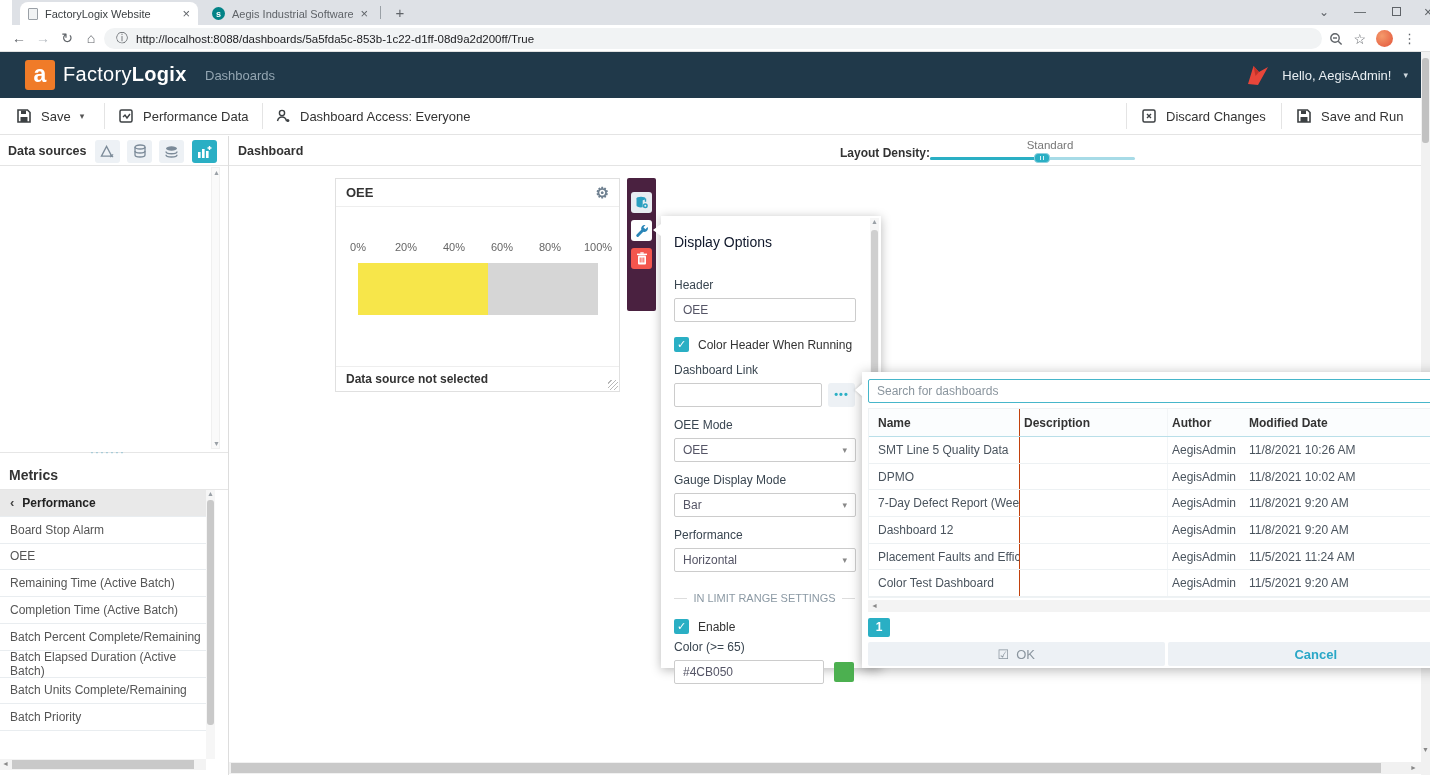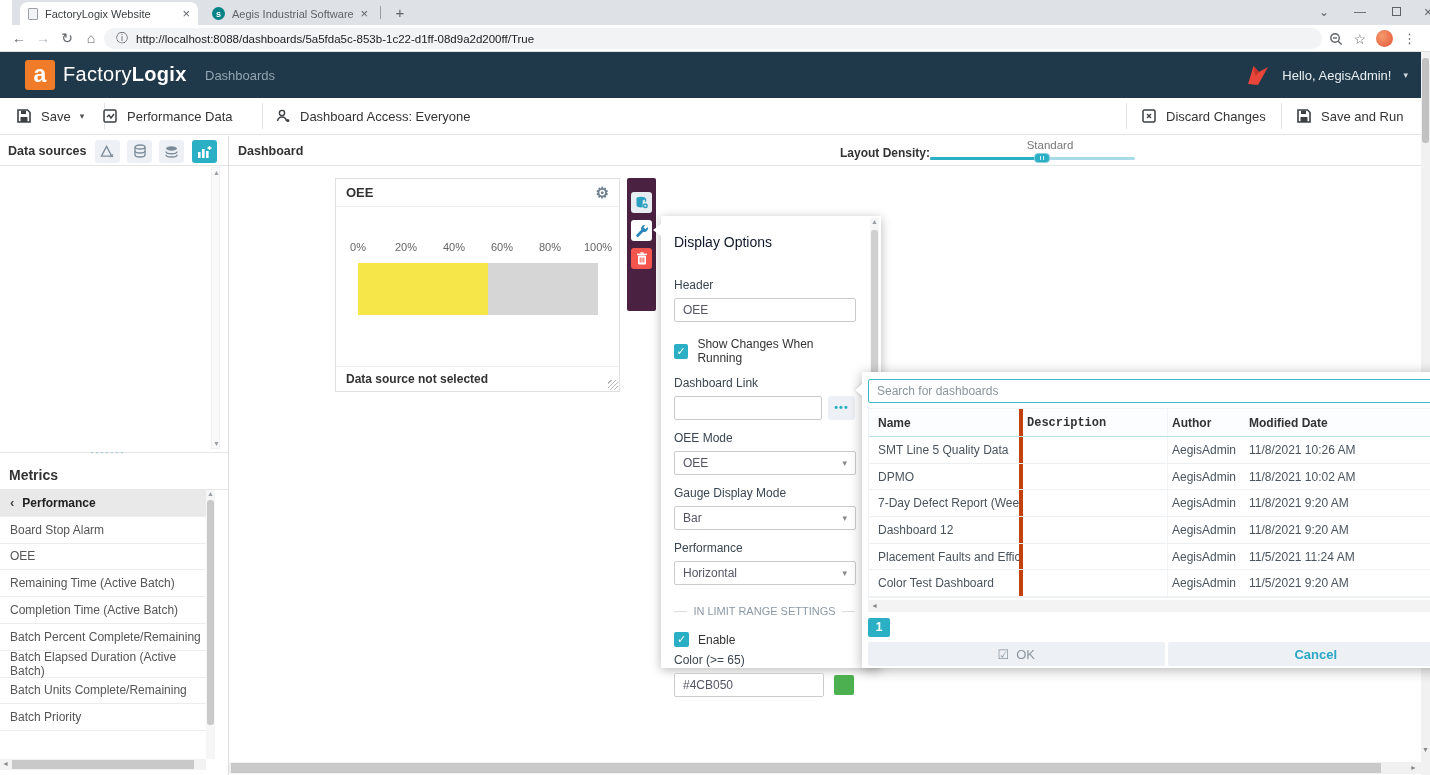--- a/index.html
+++ b/index.html
@@ -121,21 +121,21 @@
   
   .spop { position:absolute; left:862px; top:372px; width:608px; height:296px; background:#fff; box-shadow:0 2px 12px rgba(0,0,0,.3); z-index:6; padding:7px 6px 6px 6px; }
   .spop-caret { position:absolute; left:855px; top:383px; width:0; height:0; border-top:7px solid transparent; border-bottom:7px solid transparent; border-right:8px solid #fff; z-index:7; filter:drop-shadow(-1px 0 1px rgba(0,0,0,.15)); }
   .srow { display:flex; align-items:center; gap:6px; }
   .sinput { flex:1; height:24px; border:1.5px solid #46b6ca; border-radius:2px; font-size:12px; color:#444; padding:0 8px; font-family:"Liberation Sans",sans-serif; }
   .sinput::placeholder { color:#8a959e; }
   .stable { margin-top:5px; border:1px solid #eef2f4; }
   .thead { display:flex; height:28px; align-items:center; background:#fbfdfe; border-bottom:1px solid #b9dfe9; font-size:12px; font-weight:bold; color:#333; }
   .trow { display:flex; height:26.7px; align-items:center; border-bottom:1px solid #edf1f3; font-size:12px; color:#4a545e; }
   .c-name { width:150px; padding-left:9px; overflow:hidden; white-space:nowrap; }
-  .c-desc { width:148px; padding-left:4px; border-left:4px solid #c2410c; align-self:stretch; display:flex; align-items:center;font-family:Liberation Mono, monospace; }
+  .c-desc { width:148px; padding-left:4px; border-left:1px solid #c2410c; align-self:stretch; display:flex; align-items:center; }
   .c-auth { width:78px; padding-left:4px; border-left:1px solid #f2f5f7; align-self:stretch; display:flex; align-items:center; }
   .c-date { width:120px; padding-left:4px; }
   .tbody { position:relative; }
   .t-vscroll { position:absolute; right:0; top:2px; width:11px; height:158px; background:#f6f6f6; }
   .t-vscroll .thumb { position:absolute; left:2px; top:10px; width:7px; height:70px; background:#c9c9c9; border-radius:3px; }
   .t-vscroll .up { position:absolute; top:-1px; left:2px; font-size:7px; color:#9aa0a6; }
   .t-hscroll { position:relative; height:12px; background:#f3f3f3; margin-top:2px; font-size:7px; color:#888; }
   .t-hscroll .lt { position:absolute; left:3px; top:2px; }
   .t-hscroll .rt { position:absolute; right:16px; top:2px; }
   .t-hscroll .dn { position:absolute; right:2px; top:2px; }
@@ -218,21 +218,21 @@
     <div class="tbtn" style="left:16px">
       <svg class="ticon" viewBox="0 0 16 16">
           <path d="M2 2h9.5L14 4.5V14H2z" fill="none" stroke="#3c4043" stroke-width="1.6"></path>
           <rect x="5" y="2.5" width="5" height="3.5" fill="#3c4043"></rect>
           <rect x="4.5" y="9" width="7" height="5" fill="#3c4043"></rect>
         </svg>
       <span>Save</span>
       <span class="caret">▾</span>
     </div>
     <div class="tsep" style="left:104px"></div>
-    <div class="tbtn" style="left:102px">
+    <div class="tbtn" style="left:118px">
       <svg class="ticon" viewBox="0 0 16 16">
           <rect x="2" y="2" width="12" height="12" rx="1.5" fill="none" stroke="#3c4043" stroke-width="1.5"></rect>
           <path d="M5 9l2-2 2 3 3-4" fill="none" stroke="#3c4043" stroke-width="1.4"></path>
         </svg>
       <span>Performance Data</span>
     </div>
     <div class="tsep" style="left:262px"></div>
     <div class="tbtn" style="left:275px">
       <svg class="ticon" viewBox="0 0 16 16">
           <circle cx="7" cy="5" r="2.6" fill="none" stroke="#3c4043" stroke-width="1.4"></circle>
@@ -394,21 +394,21 @@
   <div class="rail-caret"></div>
 
   <div class="dopts">
     <div class="do-title">Display Options</div>
 
     <div class="do-label">Header</div>
     <input class="do-input" value="OEE" style="">
 
     <div class="do-check">
       <span class="cbox">✓</span>
-      <span>Show Changes When Running</span>
+      <span>Color Header When Running</span>
     </div>
 
     <div class="do-label">Dashboard Link</div>
     <div class="link-row">
       <input class="do-input" value="" style="">
       <span class="dots-btn">•••</span>
     </div>
 
     <div class="do-label">OEE Mode</div>
     <div class="do-select">

